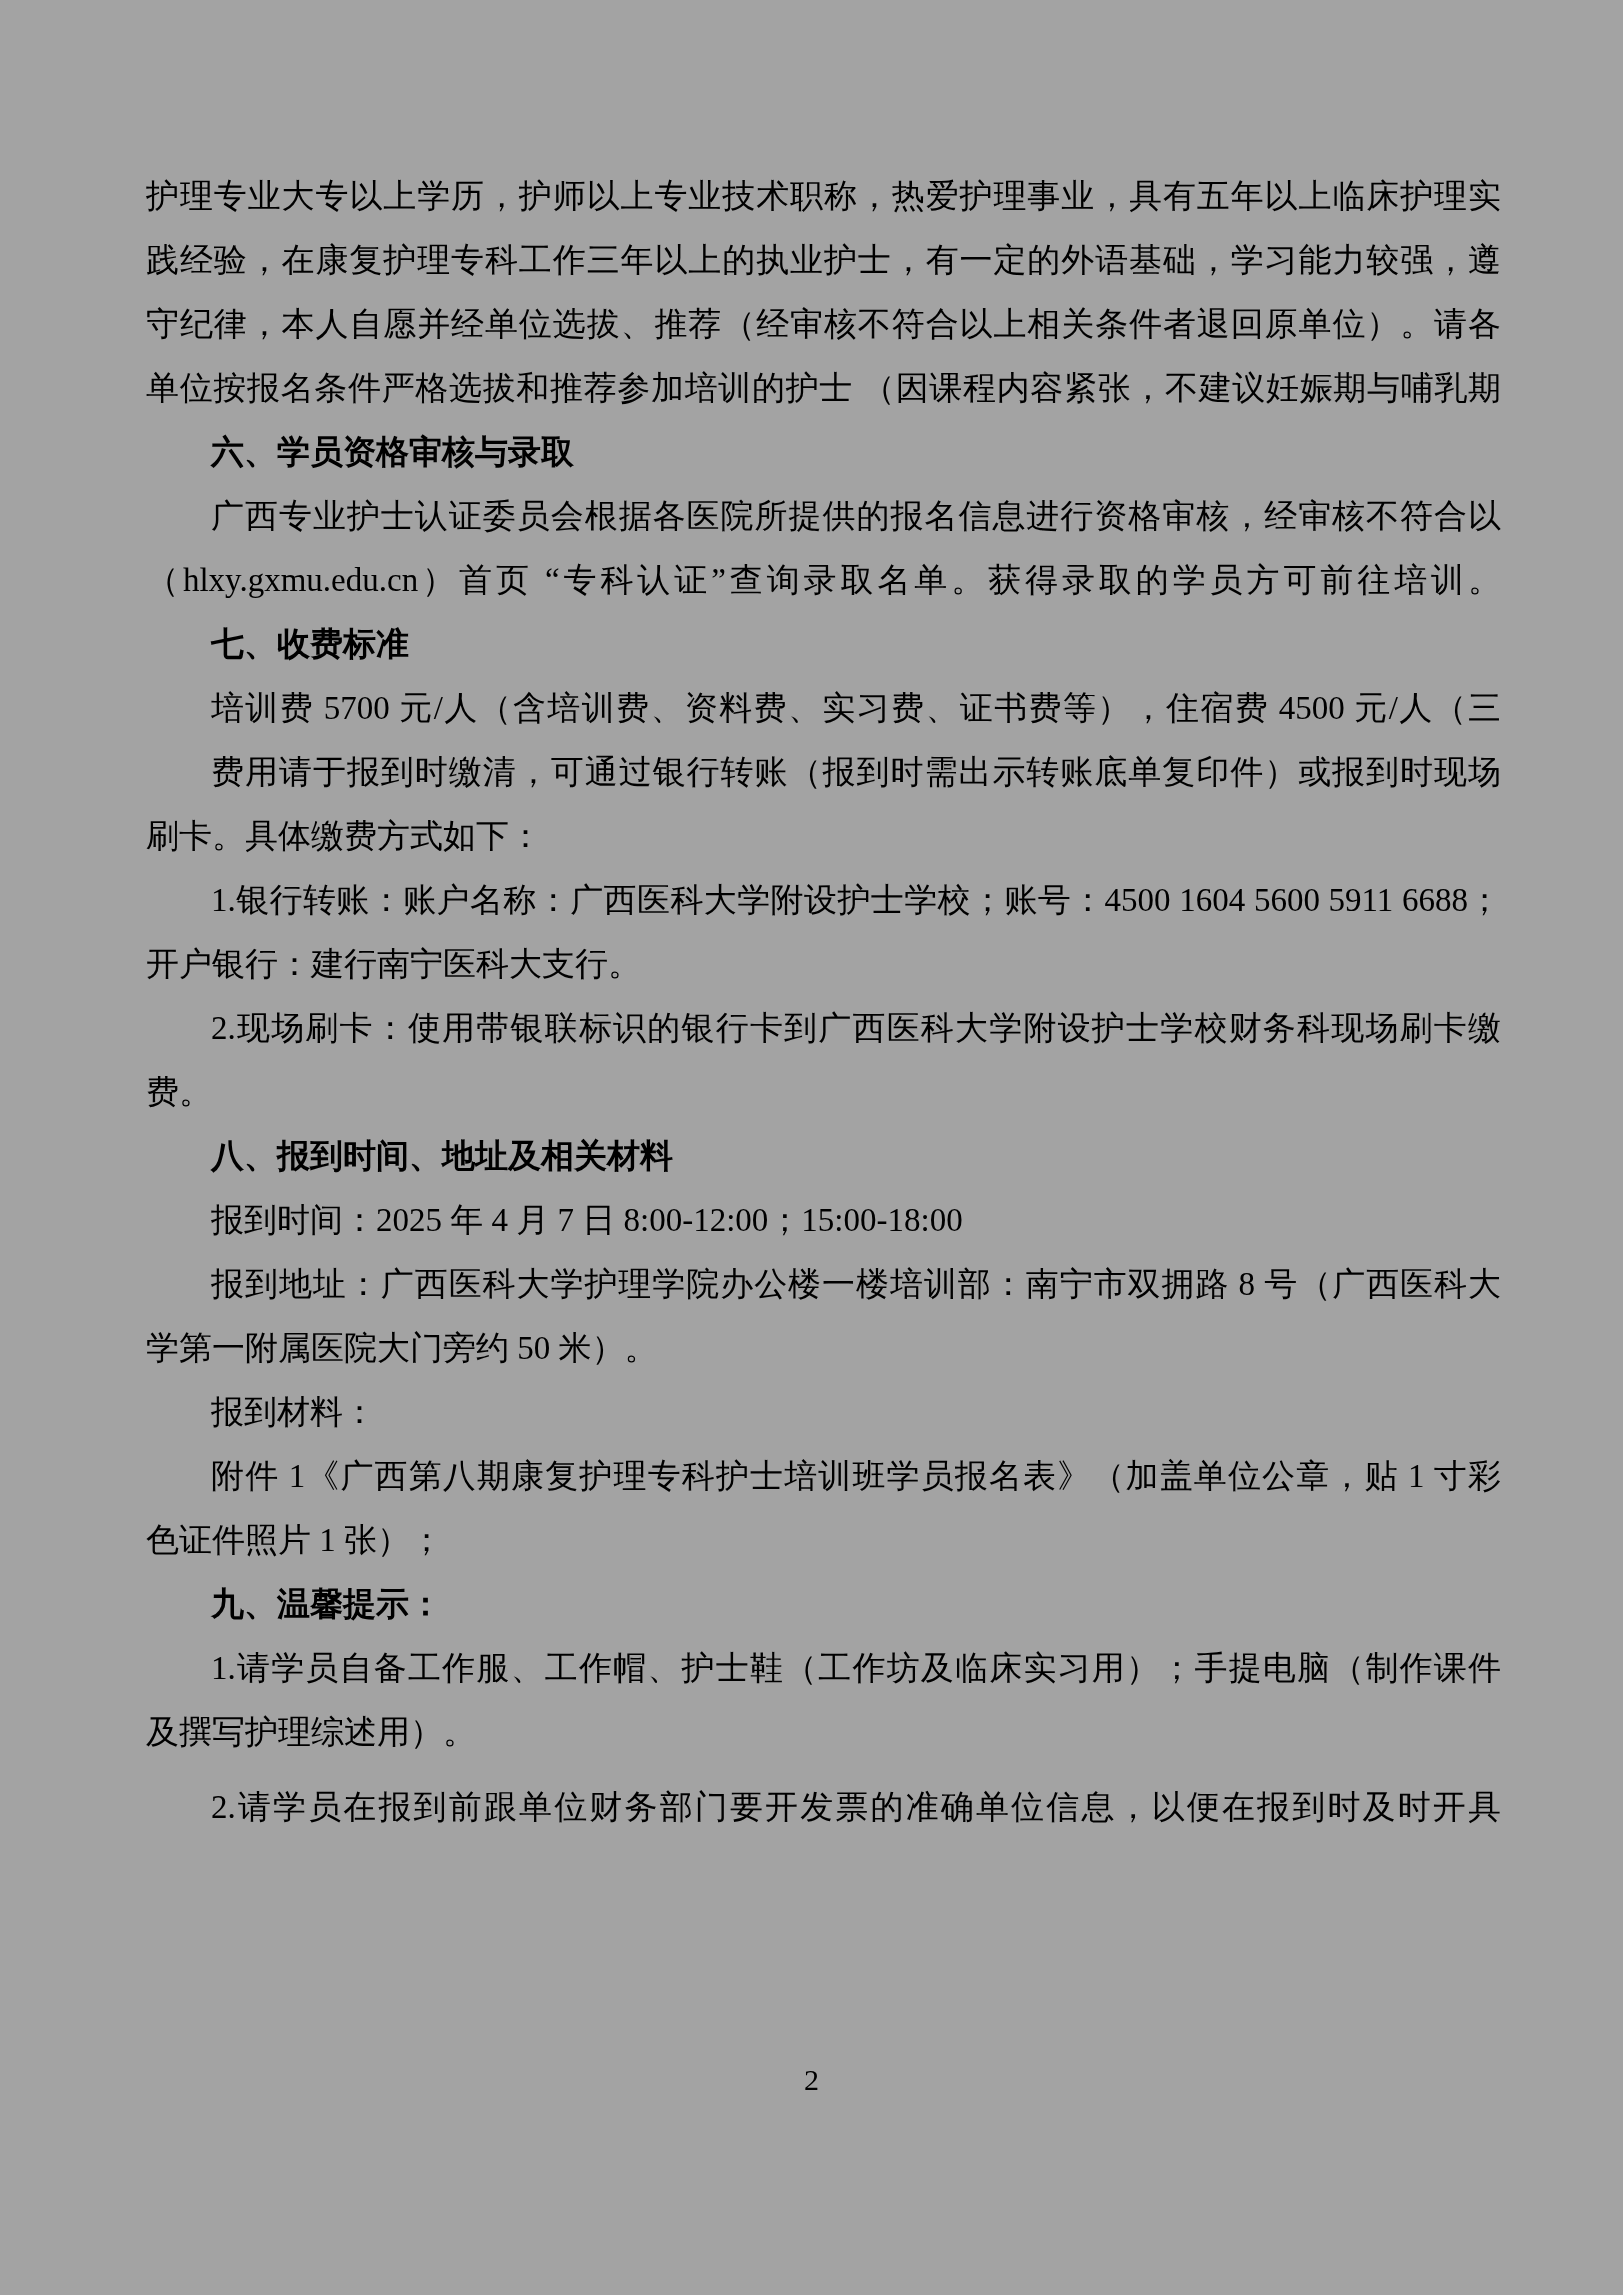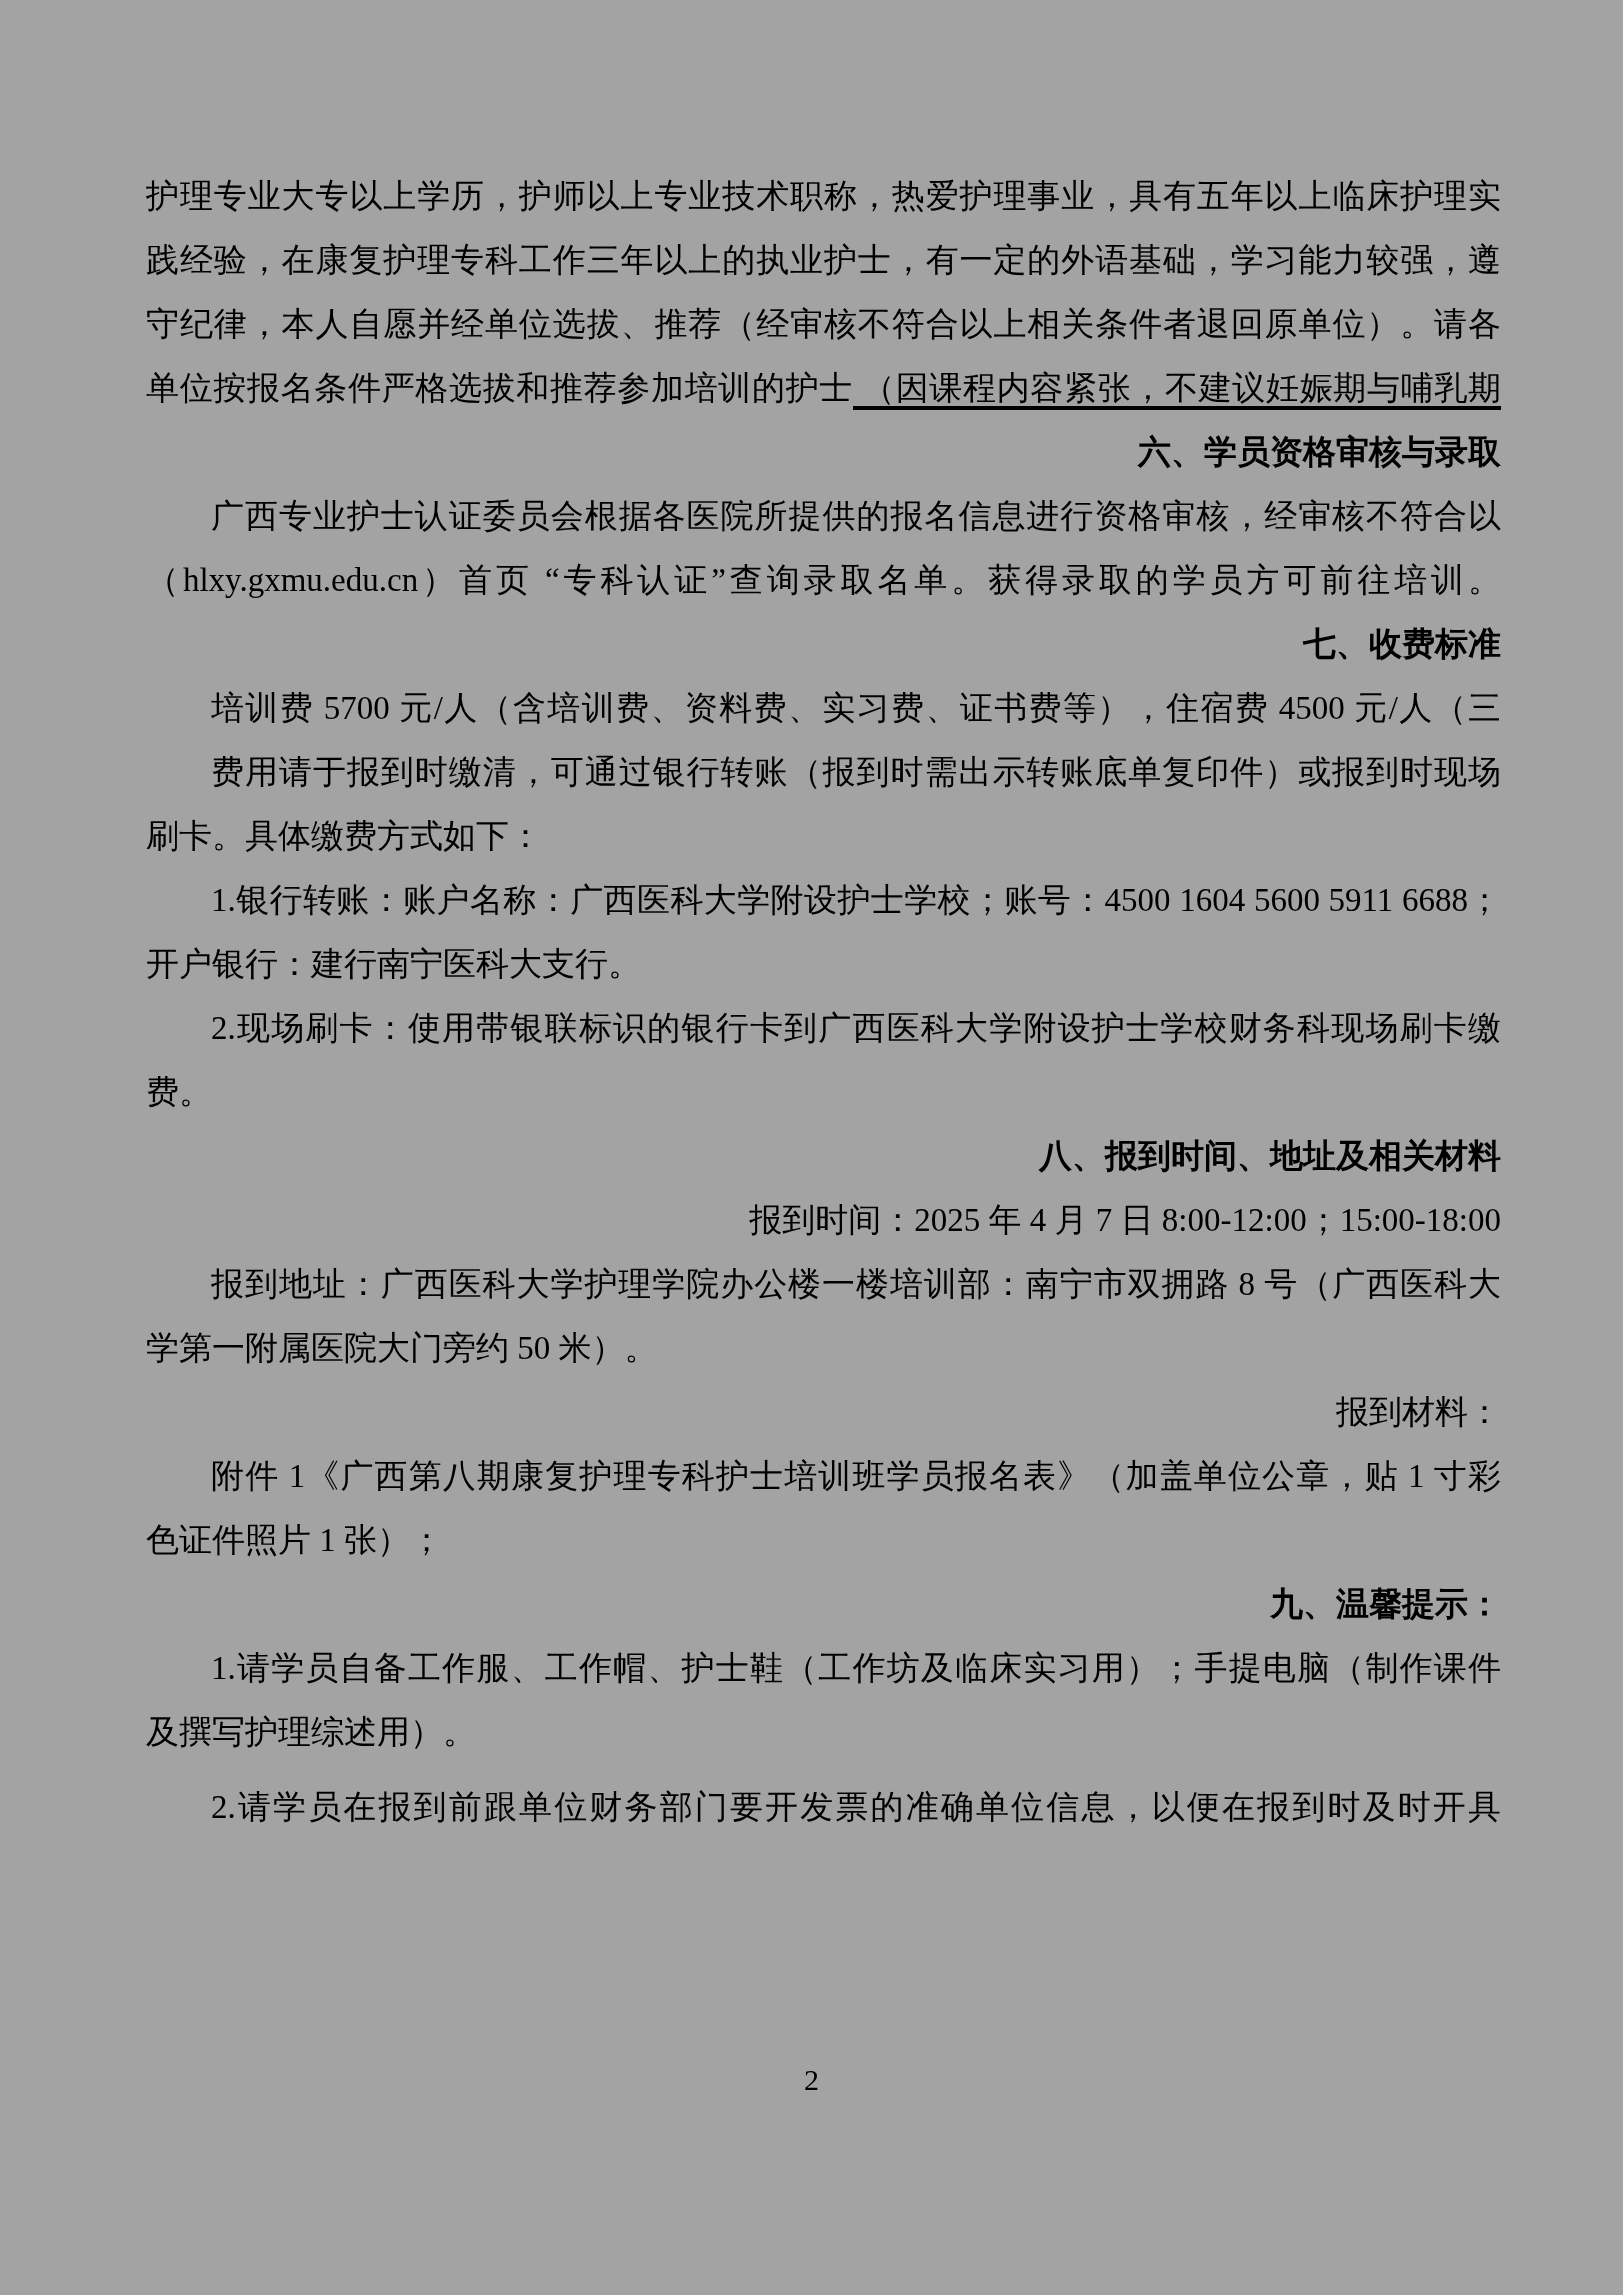--- a/index.html
+++ b/index.html
@@ -27,30 +27,28 @@
     line-height:64px;
     height:64px;
     text-align:left;
   }
   .line.full{
     text-align:justify;
     text-align-last:justify;
   }
   .line.indent{
     text-indent:65px;
-    text-align:right;
   }
   .line.bold{
     font-weight:bold;
   }
   .line.gap{
     margin-top:11.2px;
   }
   .u{
-    text-decoration:underline;
     text-decoration-thickness:4.1px;
     text-underline-offset:7.2px;
   }
   .pagenum{
     position:absolute;
     left:0;
     top:2063px;
     width:100%;
     text-align:center;
     font-size:30px;

